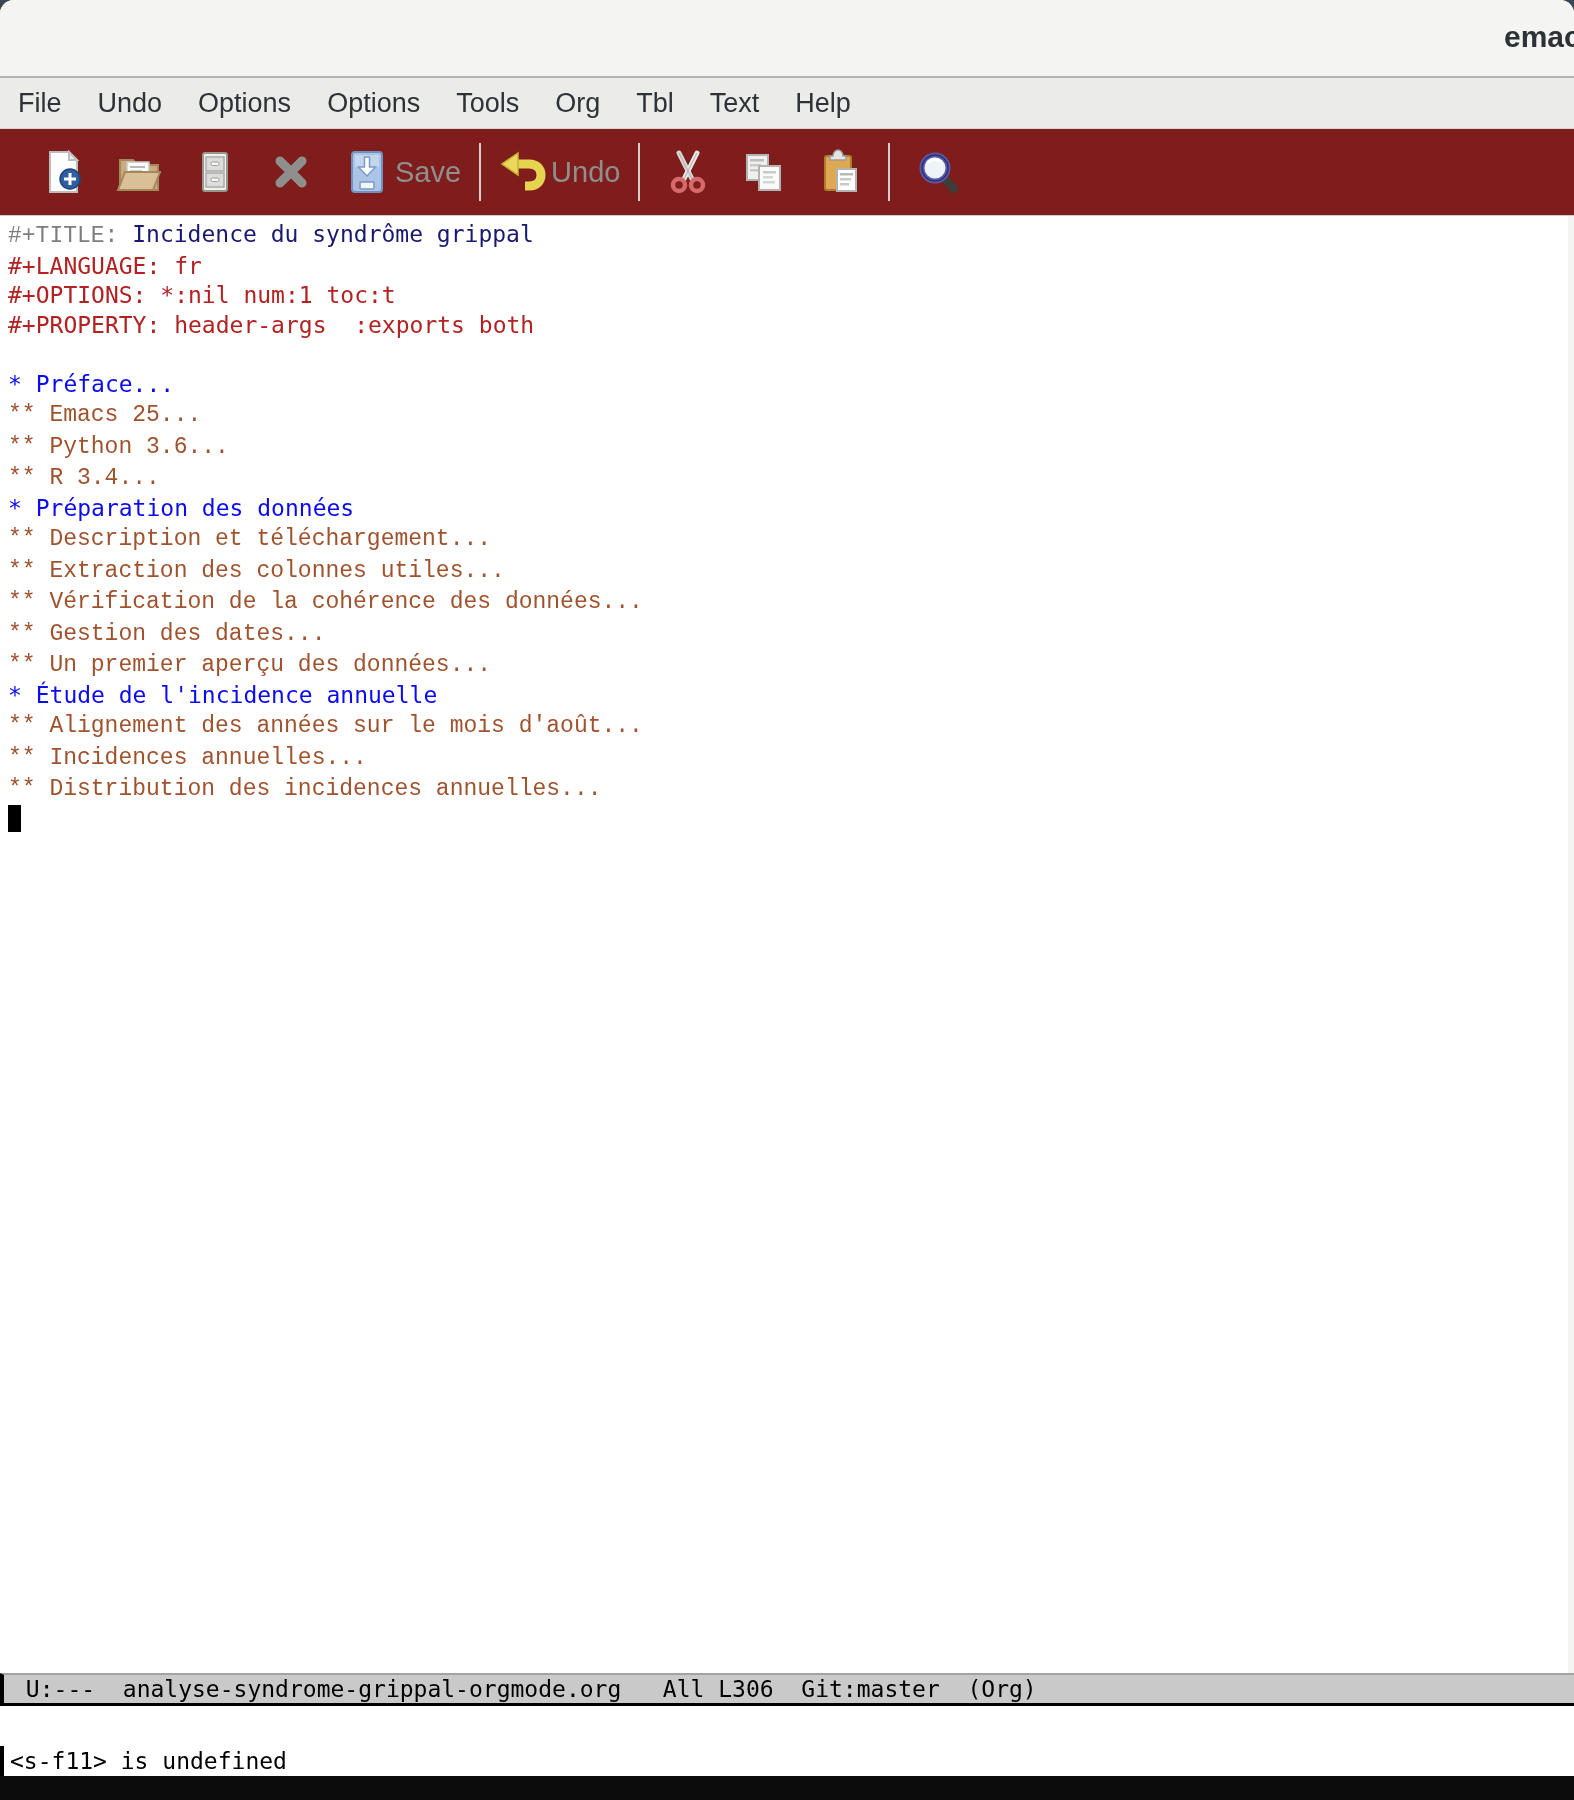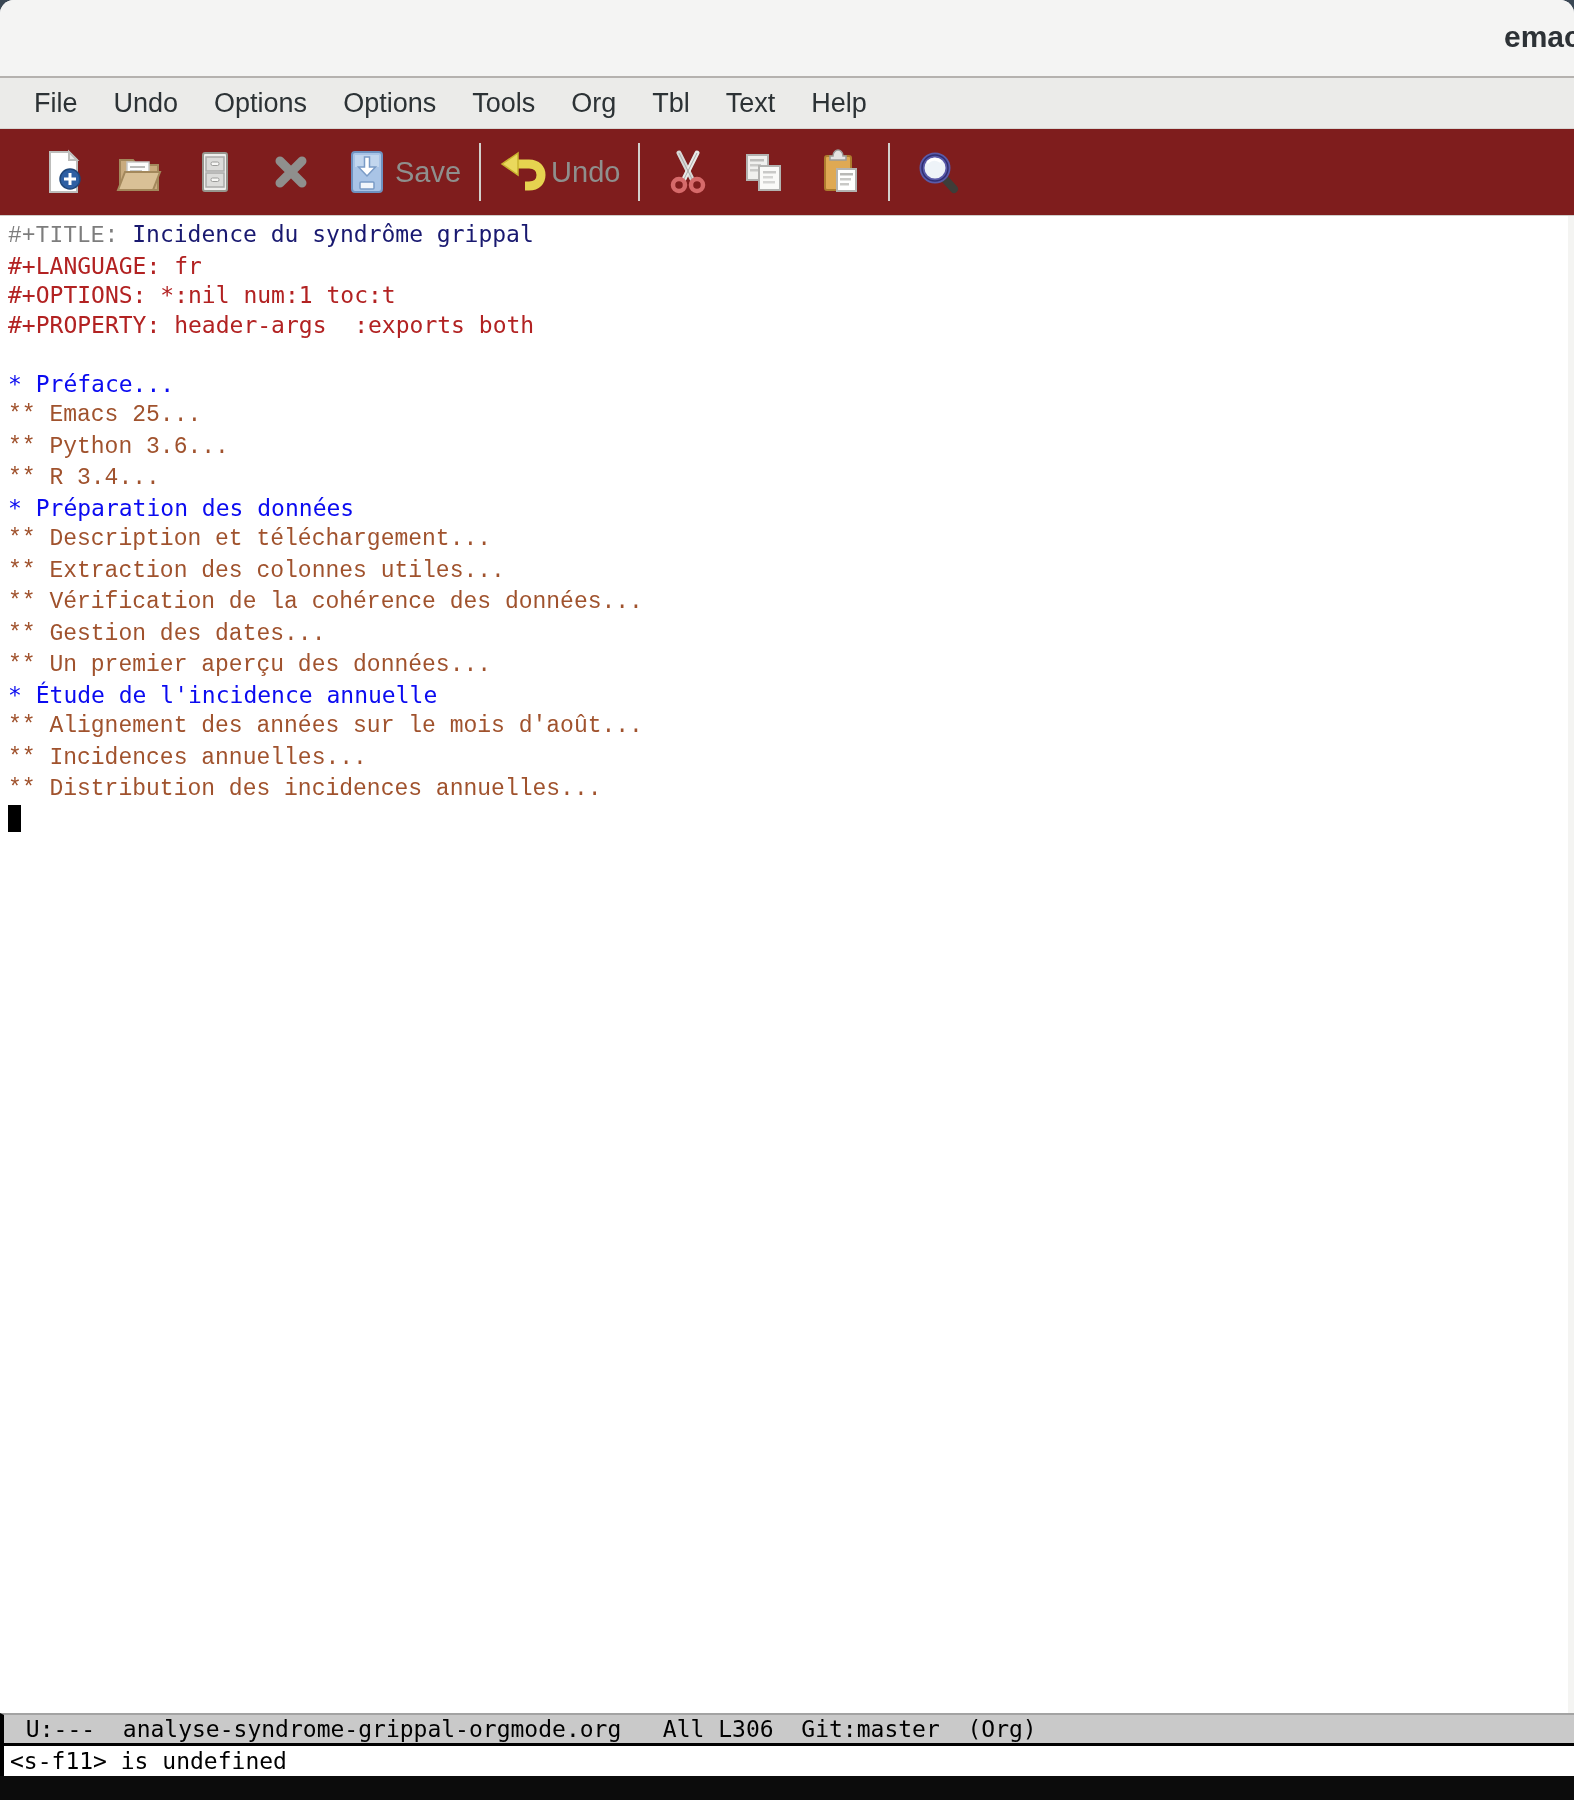--- a/index.html
+++ b/index.html
@@ -23,21 +23,21 @@
   .title-text{
     position:absolute;left:1504px;top:20px;
     font-size:30px;font-weight:bold;color:#2d3236;white-space:nowrap;
   }
   
   .menubar{
     height:50px;flex:0 0 auto;background:#ebebe9;
     border-bottom:1px solid #d8d6d3;
     display:flex;align-items:center;
   }
-  .menubar ul{list-style:none;margin:16px;padding:0 0 0 18px;display:flex;gap:36px;}
+  .menubar ul{list-style:none;margin:0;padding:0 0 0 18px;display:flex;gap:36px;}
   .menubar li{
     font-size:27px;color:#2c3235;cursor:default;white-space:nowrap;
   }
   
   .toolbar{
     height:87px;flex:0 0 auto;background:#7f1d1d;
     border-bottom:1px solid #cfcdc9;
     display:flex;align-items:center;padding-left:39px;box-sizing:border-box;
   }
   .tbtn{width:48px;height:48px;flex:0 0 auto;display:flex;align-items:center;justify-content:center;}
@@ -66,21 +66,21 @@
     border-top:2px solid #a3a3a3;border-bottom:3px solid #000;
     border-left:4px solid #000;
     font-family:"DejaVu Sans Mono", monospace;font-size:23px;color:#000;
     white-space:pre;display:flex;align-items:center;padding-left:8px;box-sizing:content-box;
   }
   .modeline .bold{font-weight:normal;}
   
   .echo{
     flex:0 0 auto;height:30px;background:#fff;border-left:4px solid #000;
     font-family:"DejaVu Sans Mono", monospace;font-size:23px;color:#000;
-    white-space:pre;display:flex;align-items:center;padding-left:6px;
+    white-space:pre;display:flex;align-items:center;padding-left:6px;margin-top:40px;
   }
 </style>
 </head>
 <body>
 
 <div class="stage">
   <div class="corner-bg"></div>
   <div class="frame">
 
     <div class="titlebar">

